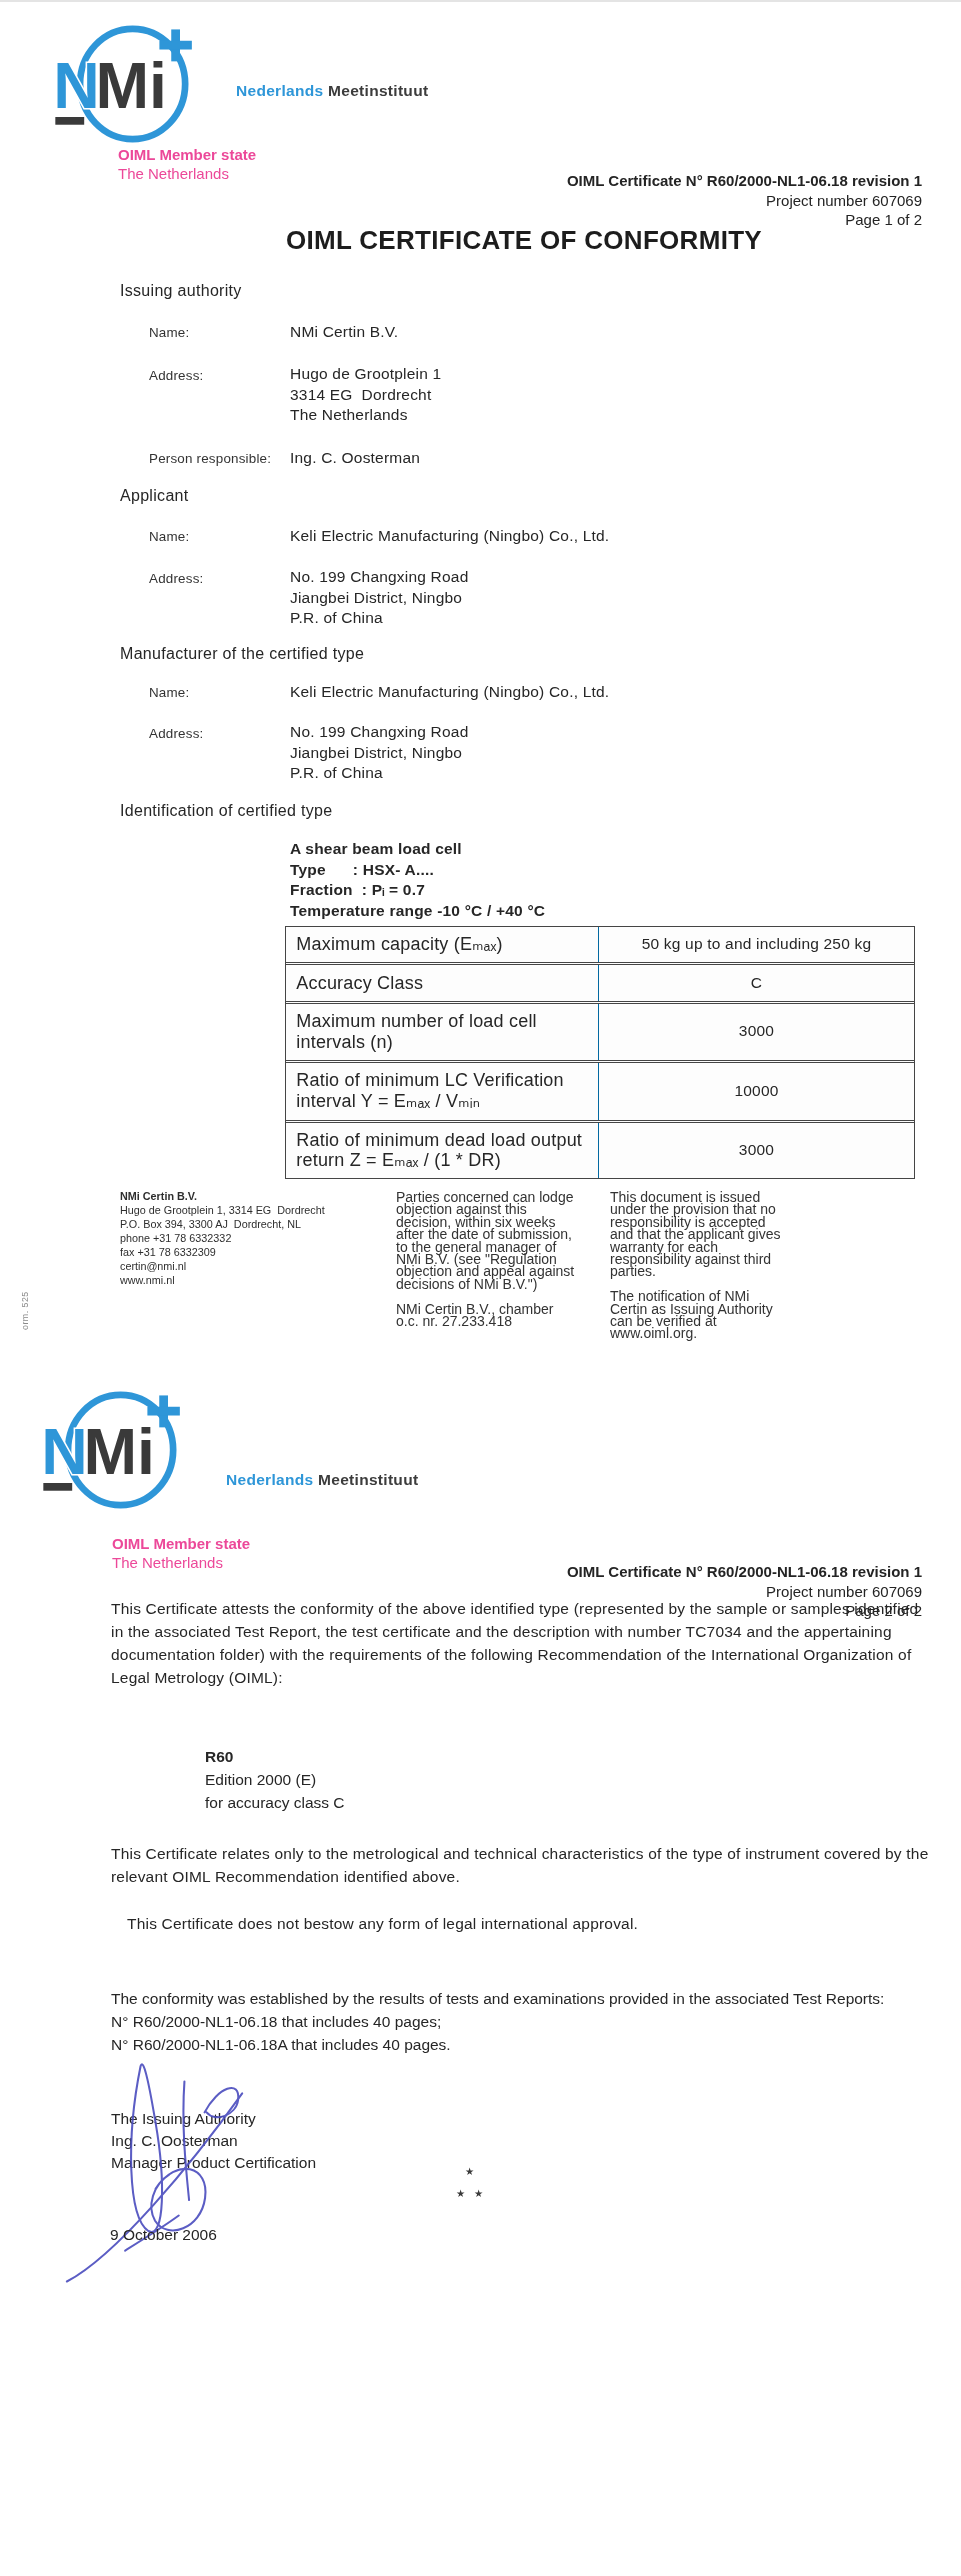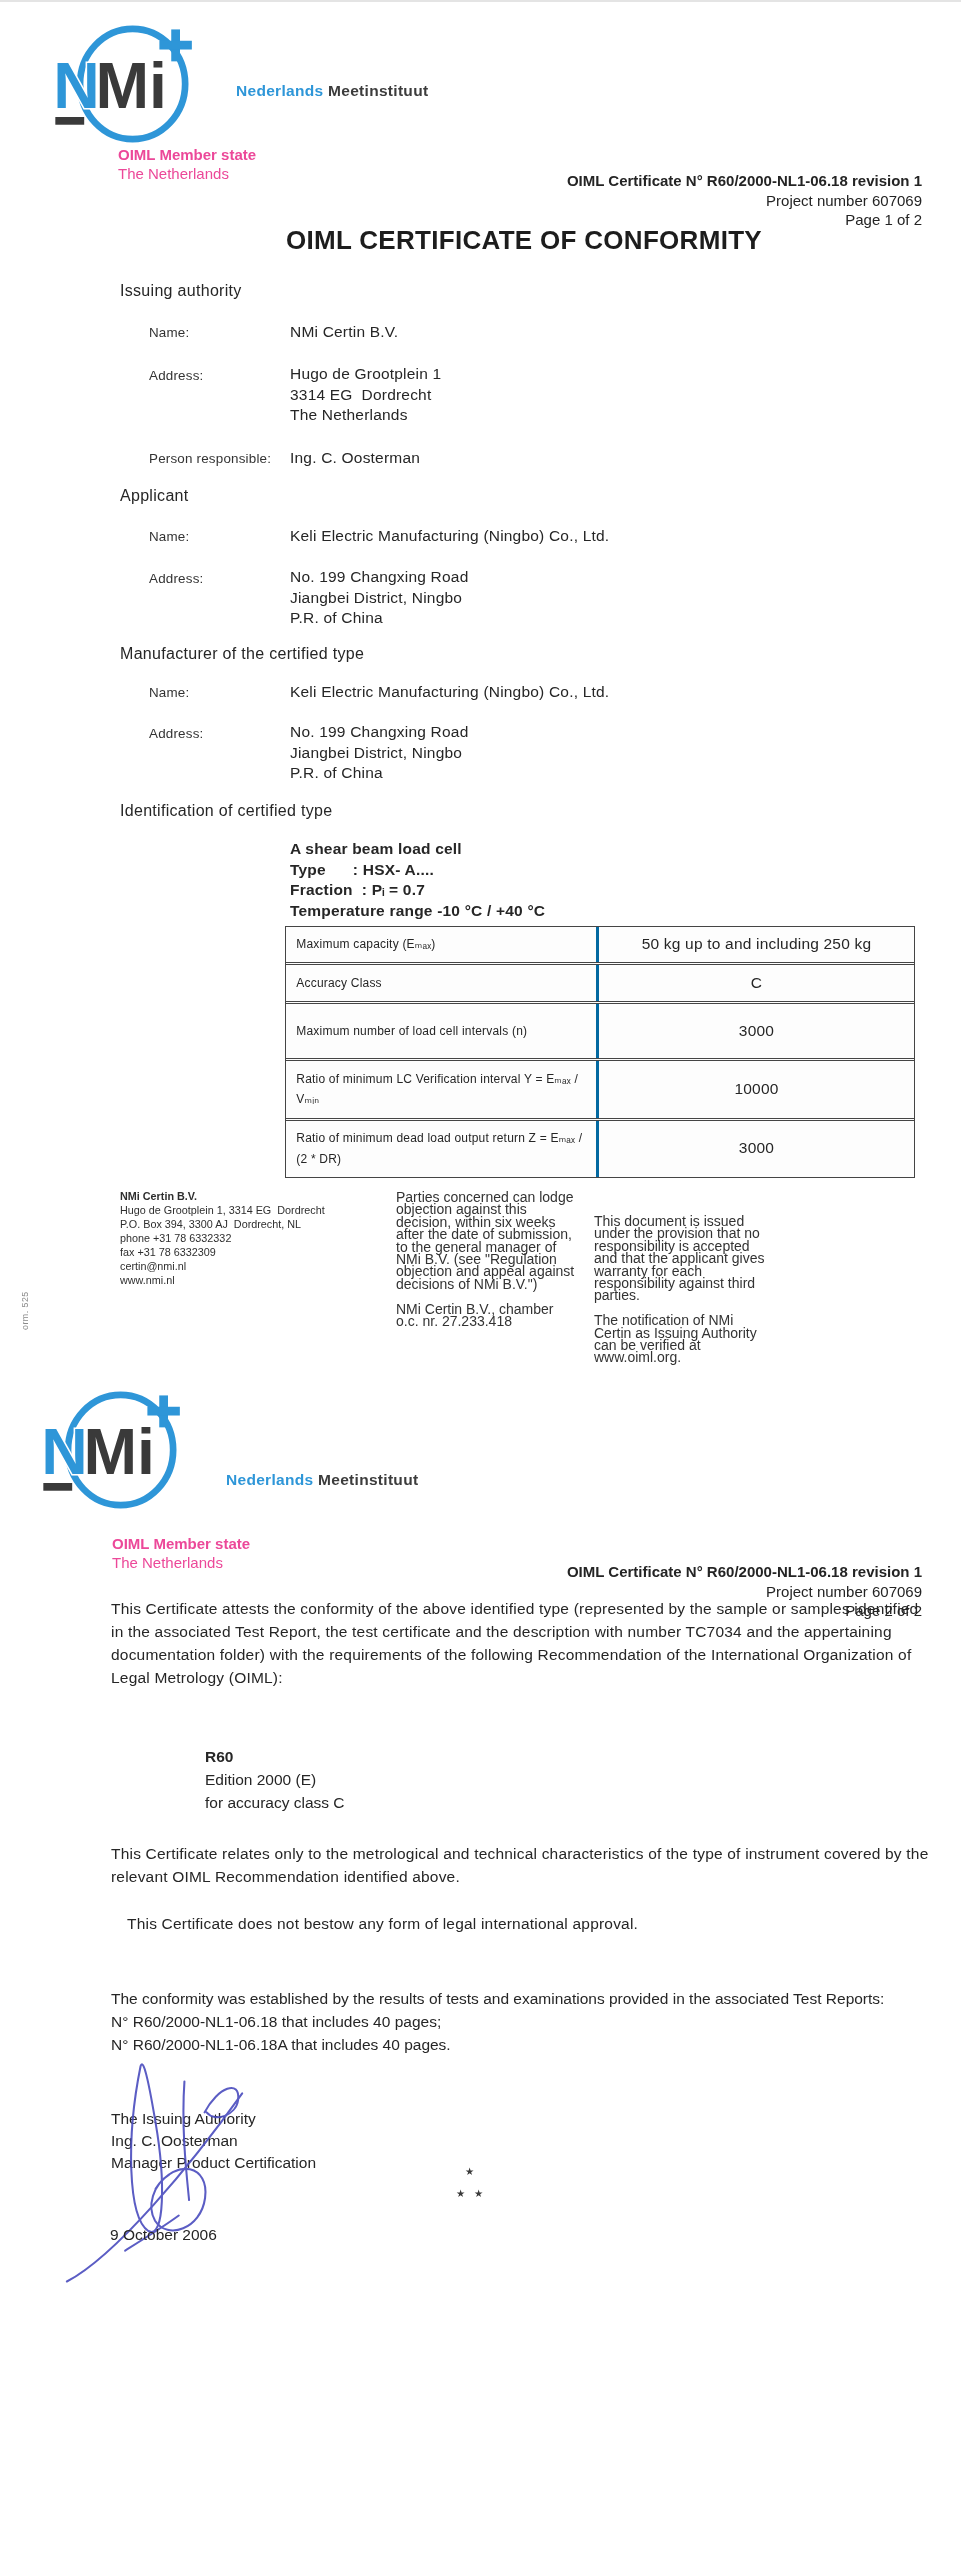--- a/index.html
+++ b/index.html
@@ -41,22 +41,22 @@
     left:285px;top:926px;width:630px;
     border:1.5px solid #454545;
     box-sizing:border-box;
     background:#fdfdfd;
   }
   .spec-row{display:flex;border-top:3.1px double #454545;}
   .spec-row:first-child{border-top:none;}
   .spec-cell-l{
     width:313px;box-sizing:border-box;
     padding:7.2px 8.2px 7.2px 10.3px;
-    border-right:3px solid #0369a1;
-    font-size:12px;line-height:20.6px;color:#262626;
+    border-right:1px solid #0369a1;
+    font-size:18px;line-height:20.6px;color:#262626;
     display:flex;align-items:center;letter-spacing:0.2px;
   }
   .spec-cell-r{
     flex:1;box-sizing:border-box;
     padding:7.2px 5.2px;
     font-size:15.5px;line-height:20.6px;color:#262626;
     display:flex;align-items:center;justify-content:center;
     text-align:center;letter-spacing:0.2px;
   }
   .r1{min-height:34px;} .r2{min-height:36px;} .r3{min-height:54px;}
@@ -171,39 +171,39 @@
     </div>
     <div class="spec-row r3">
       <div class="spec-cell-l">Maximum number of load cell intervals (n)</div>
       <div class="spec-cell-r">3000</div>
     </div>
     <div class="spec-row r4">
       <div class="spec-cell-l">Ratio of minimum LC Verification interval Y = Eₘₐₓ / Vₘᵢₙ</div>
       <div class="spec-cell-r">10000</div>
     </div>
     <div class="spec-row r5">
-      <div class="spec-cell-l">Ratio of minimum dead load output return Z = Eₘₐₓ / (2 * DR)</div>
+      <div class="spec-cell-l">Ratio of minimum dead load output return Z = Eₘₐₓ / (1 * DR)</div>
       <div class="spec-cell-r">3000</div>
     </div>
   </div>
 
   <div class="abs foot-contact" style="left:120px;top:1189px;">
     <span>NMi Certin B.V.</span>
     <span>Hugo de Grootplein 1, 3314 EG  Dordrecht</span>
     <span>P.O. Box 394, 3300 AJ  Dordrecht, NL</span>
     <span>phone +31 78 6332332</span>
     <span>fax +31 78 6332309</span>
     <span>certin@nmi.nl</span>
     <span>www.nmi.nl</span>
   </div>
   <div class="abs foot-small" style="left:396px;top:1191px;">
     <div>Parties concerned can lodge objection against this decision, within six weeks after the date of submission, to the general manager of NMi B.V. (see "Regulation objection and appeal against decisions of NMi B.V.")</div>
     <div class="foot-gap">NMi Certin B.V., chamber o.c. nr. 27.233.418</div>
   </div>
-  <div class="abs foot-small" style="left:594px;top:1191px;width:178px;margin-top:24px;">
+  <div class="abs foot-small" style="left:610px;top:1191px;width:178px;">
     <div>This document is issued under the provision that no responsibility is accepted and that the applicant gives warranty for each responsibility against third parties.</div>
     <div class="foot-gap">The notification of NMi Certin as Issuing Authority can be verified at www.oiml.org.</div>
   </div>
   <div class="abs side-note" style="left:19.6px;top:1330px;">orm. 525</div>
 
   <div class="abs logo" style="left:32px;top:1387px;">
     <svg width="170" height="124" viewBox="0 0 330 240">
       <ellipse cx="172" cy="122" rx="102" ry="107" fill="none" stroke="#2e96d8" stroke-width="13"></ellipse>
       <rect x="247" y="16" width="17" height="62" fill="#2e96d8"></rect>
       <rect x="224" y="38" width="63" height="17" fill="#2e96d8"></rect>

